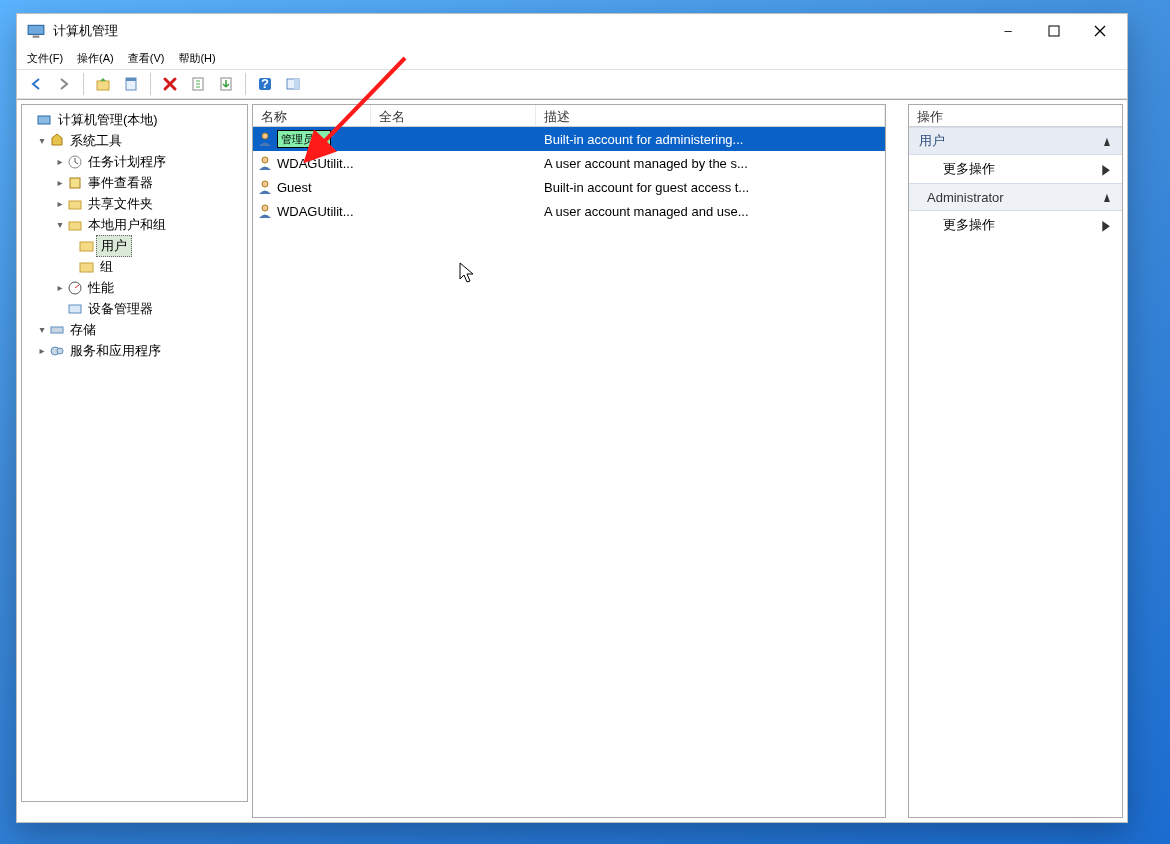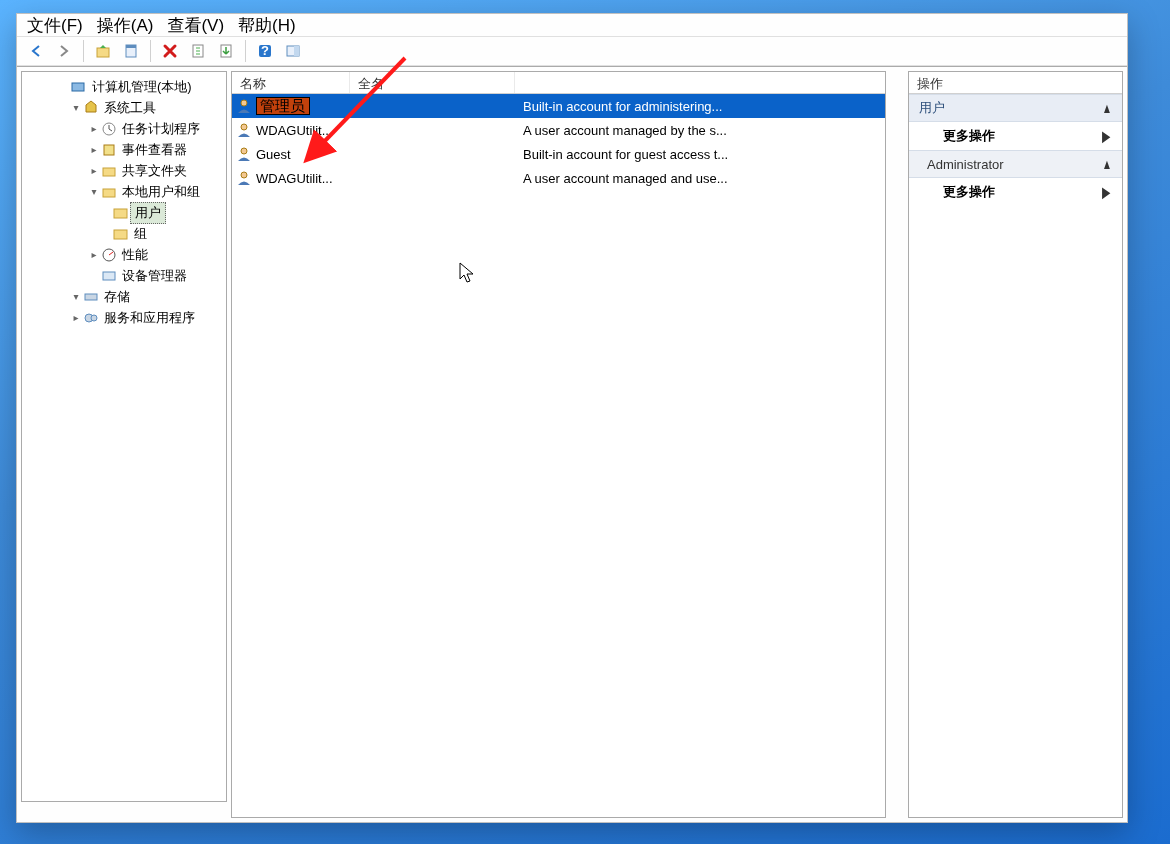--- a/index.html
+++ b/index.html
@@ -4,64 +4,87 @@
 <style>
   * { box-sizing: border-box; margin: 0; padding: 0; font-family: "Segoe UI", "Microsoft YaHei", sans-serif; font-size: 13px; }
   body { width: 1170px; height: 844px; background: linear-gradient(160deg,#5bb4ff 0%,#3e8bd9 40%,#1b6ccf 100%); overflow: hidden; position: relative; }
   .window { position:absolute; left:16px; top:13px; width:1112px; height:810px; background:#fefefe; border:1px solid #c0c0c0; box-shadow:0 10px 30px rgba(0,0,0,.25); display:flex; flex-direction:column; }
   .titlebar { height:33px; display:flex; align-items:center; padding:0 4px; background:#fefefe; }
   .titlebar .icon { width:18px; height:18px; margin:0 8px 0 6px; }
   .titlebar .title { font-size:13px; color:#000; }
   .titlebar .spacer { flex:1; }
   .winbtn { width:46px; height:33px; display:flex; align-items:center; justify-content:center; }
   .menubar { height:22px; display:flex; align-items:center; gap:14px; padding:0 10px; }
-  .menubar span { font-size:17px; color:#000; }
+  .menubar span { font-size:11px; color:#000; }
   .toolbar { height:30px; display:flex; align-items:center; padding:0 6px; border-top:1px solid #e0e0e0; border-bottom:1px solid #e0e0e0; gap:2px; }
   .tbtn { width:26px; height:26px; display:flex; align-items:center; justify-content:center; border:1px solid transparent; }
   .tsep { width:1px; height:22px; background:#d0d0d0; margin:0 4px; }
   .body { flex:1; display:flex; border-top:1px solid #aaa; }
   .pane { border:1px solid #aaa; background:#fff; }
-  .tree-pane { width:206px; margin:4px 2px 20px 4px; overflow:auto;padding-left:34px; }
+  .tree-pane { width:227px; margin:4px 2px 20px 4px; overflow:auto; }
   .list-pane { flex:1; margin:4px 2px; display:flex; flex-direction:column; }
   .actions-pane { width:215px; margin:4px 4px 4px 20px; display:flex; flex-direction:column; }
   
   .tree { padding:4px 2px; }
   .trow { display:flex; align-items:center; height:21px; }
   .twister { width:12px; text-align:center; color:#666; font-size:10px; user-select:none; }
   .ticon { width:18px; height:16px; display:flex; align-items:center; justify-content:center; }
   .tlabel { padding:1px 4px; white-space:nowrap; }
   .tlabel.sel { background:#dbe9d8; border:1px dotted #666; }
   
   .list-header { display:flex; height:22px; border-bottom:1px solid #d0d0d0; }
   .lh { padding:3px 8px; border-right:1px solid #eaeaea; color:#333; }
   .lh.c1{width:118px}.lh.c2{width:165px}.lh.c3{flex:1}
   .list-body { flex:1; }
   .lrow { display:flex; height:24px; align-items:center; }
   .lrow.sel { background:#0a62c9; color:#fff; }
   .lc1{width:118px; display:flex; align-items:center; padding-left:4px; gap:4px;}
   .lc2{width:165px; padding-left:8px}
   .lc3{flex:1; padding-left:8px}
-  .uedit { height:18px; border:1px solid #000; background:#c2410c; color:#000; font-size:15px; padding:0 3px; width:54px; }
+  .uedit { height:18px; border:1px solid #000; background:#86efac; color:#000; font-size:11px; padding:0 3px; width:54px; }
   .usericon { width:16px; height:16px; }
   
   .ahdr { height:22px; border-bottom:1px solid #d0d0d0; padding:3px 8px; color:#333; }
   .asec { height:28px; background:#e8edf5; display:flex; align-items:center; justify-content:space-between; padding:0 10px; border-top:1px solid #d5dde8; border-bottom:1px solid #d5dde8; color:#2c4e7a; }
   .asec.admin { background:#eef1f6; color:#333;padding-left:18px; }
-  .aitem { height:28px; display:flex; align-items:center; justify-content:space-between; padding:0 12px 0 34px;font-weight:bold; }
+  .aitem { height:28px; display:flex; align-items:center; justify-content:space-between; padding:0 12px 0 34px; }
   .tri { font-size:10px; color:#333; transform:scaleY(1.4); }
   
   .arrow-annot { position:absolute; pointer-events:none; }
   
   .cursor { position:absolute; left:459px; top:262px; }
 </style>
 </head>
 <body>
 
 <div class="window">
 
+  <div class="titlebar">
+    <span class="icon">
+      <svg viewBox="0 0 16 16" width="18" height="18">
+          <rect x="1" y="3" width="14" height="8" fill="#6fa9de" stroke="#2b6aa5"></rect>
+          <rect x="5" y="12" width="6" height="2" fill="#888"></rect>
+        </svg>
+    </span>
+    <span class="title">计算机管理</span>
+    <span class="spacer"></span>
+    <div class="winbtn">
+        <span>–</span>
+      </div>
+    <div class="winbtn">
+      <svg width="12" height="12" viewBox="0 0 12 12">
+          <rect x="1" y="1" width="10" height="10" fill="none" stroke="#000"></rect>
+        </svg>
+    </div>
+    <div class="winbtn close">
+      <svg width="12" height="12" viewBox="0 0 12 12">
+          <path d="M1 1 L11 11 M11 1 L1 11" stroke="#000" stroke-width="1.3"></path>
+        </svg>
+    </div>
+  </div>
 
   <div class="menubar">
     <span>文件(F)</span>
     <span>操作(A)</span>
     <span>查看(V)</span>
     <span>帮助(H)</span>
   </div>
 
   <div class="toolbar">
     <div class="tbtn">
@@ -232,20 +255,21 @@
             </span>
             <span class="tlabel">服务和应用程序</span>
           </div>
       </div>
     </div>
 
     <div class="pane list-pane">
       <div class="list-header">
         <div class="lh c1">名称</div>
         <div class="lh c2">全名</div>
+        <div class="lh c3">描述</div>
       </div>
       <div class="list-body">
         <div class="lrow sel">
           <div class="lc1">
             <span class="usericon"><svg width="16" height="16">
                   <circle cx="8" cy="5" r="3" fill="#f3c892" stroke="#a97d16"></circle>
                   <path d="M2 15 Q8 8 14 15" fill="#4b79b6"></path>
                 </svg></span>
             <input class="uedit" value="管理员" style="">
           </div>

